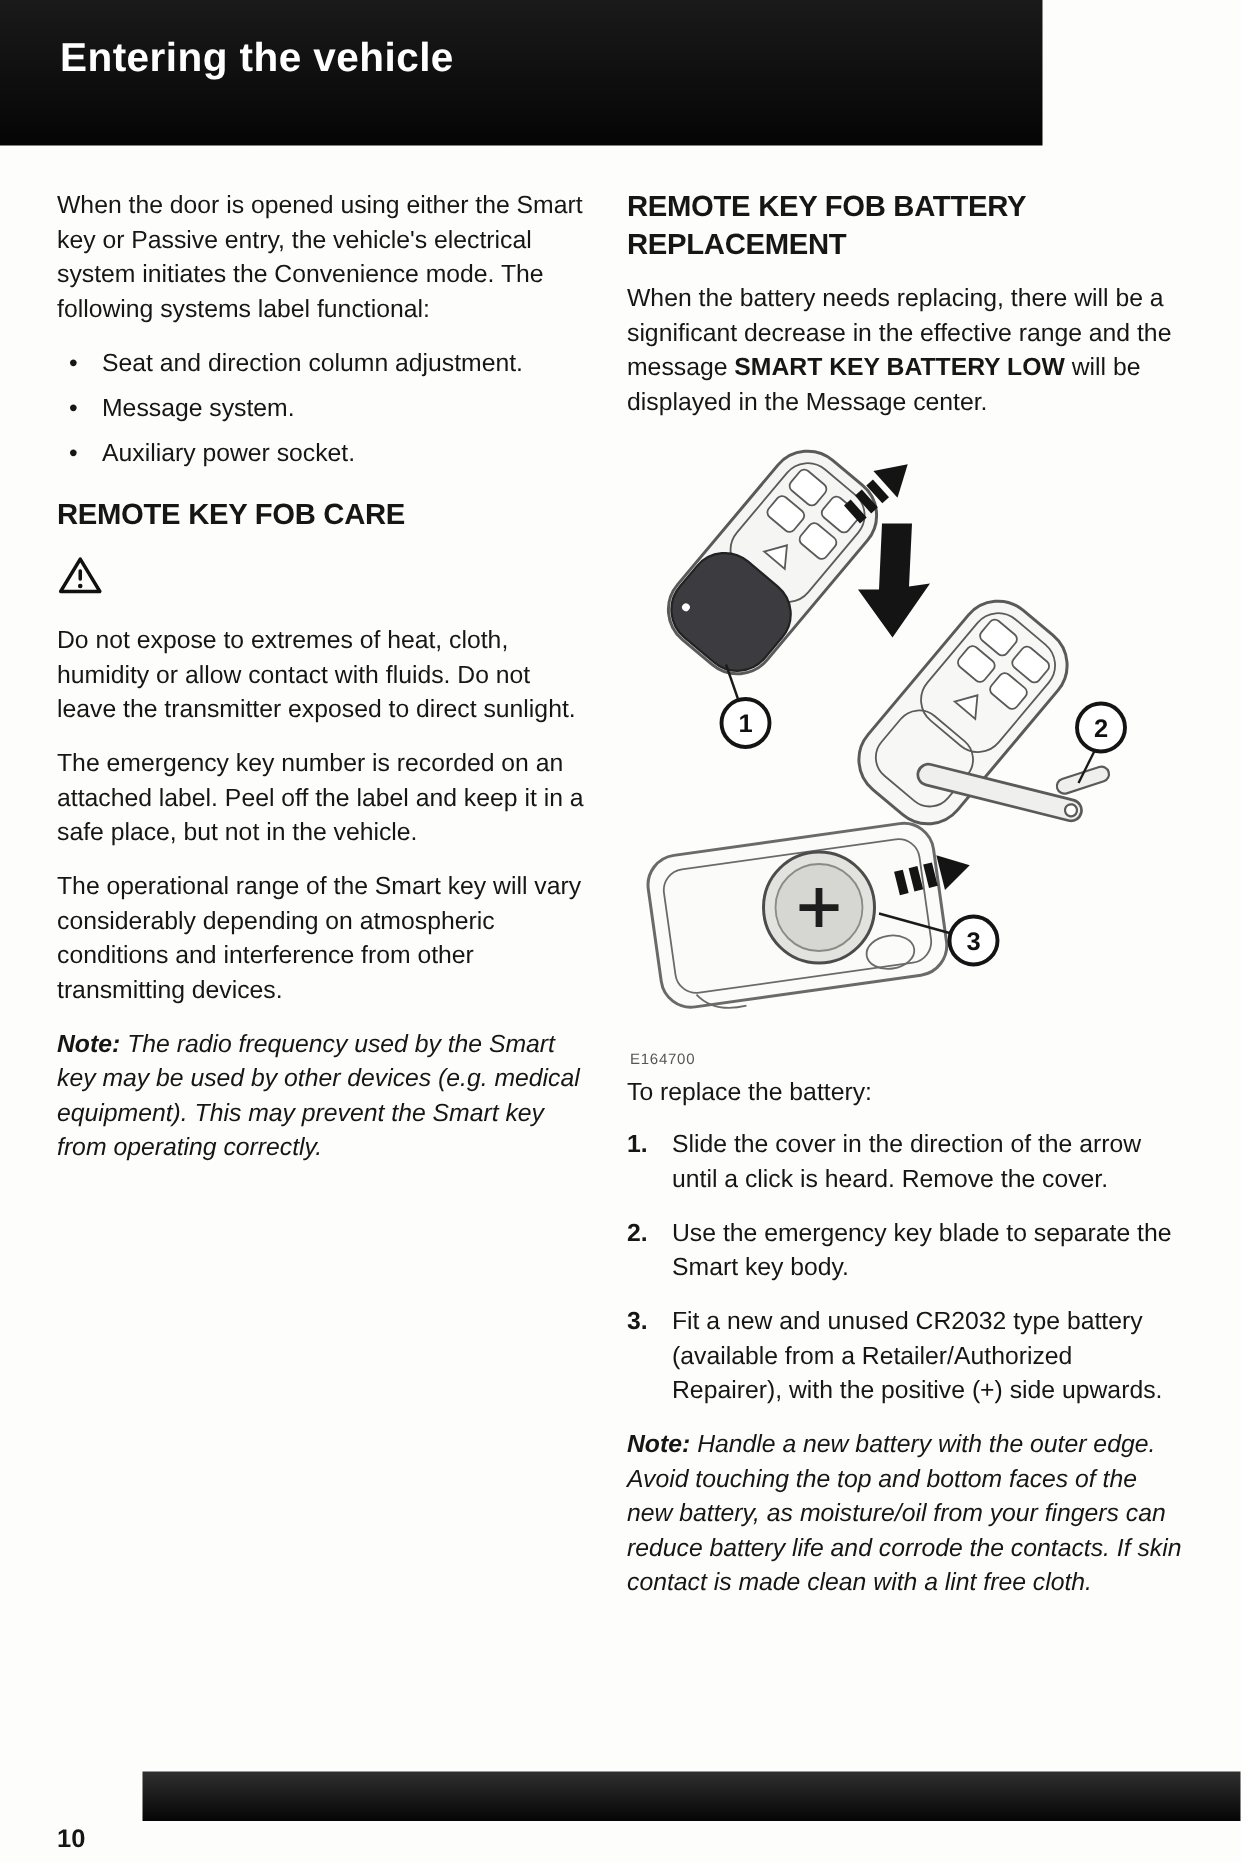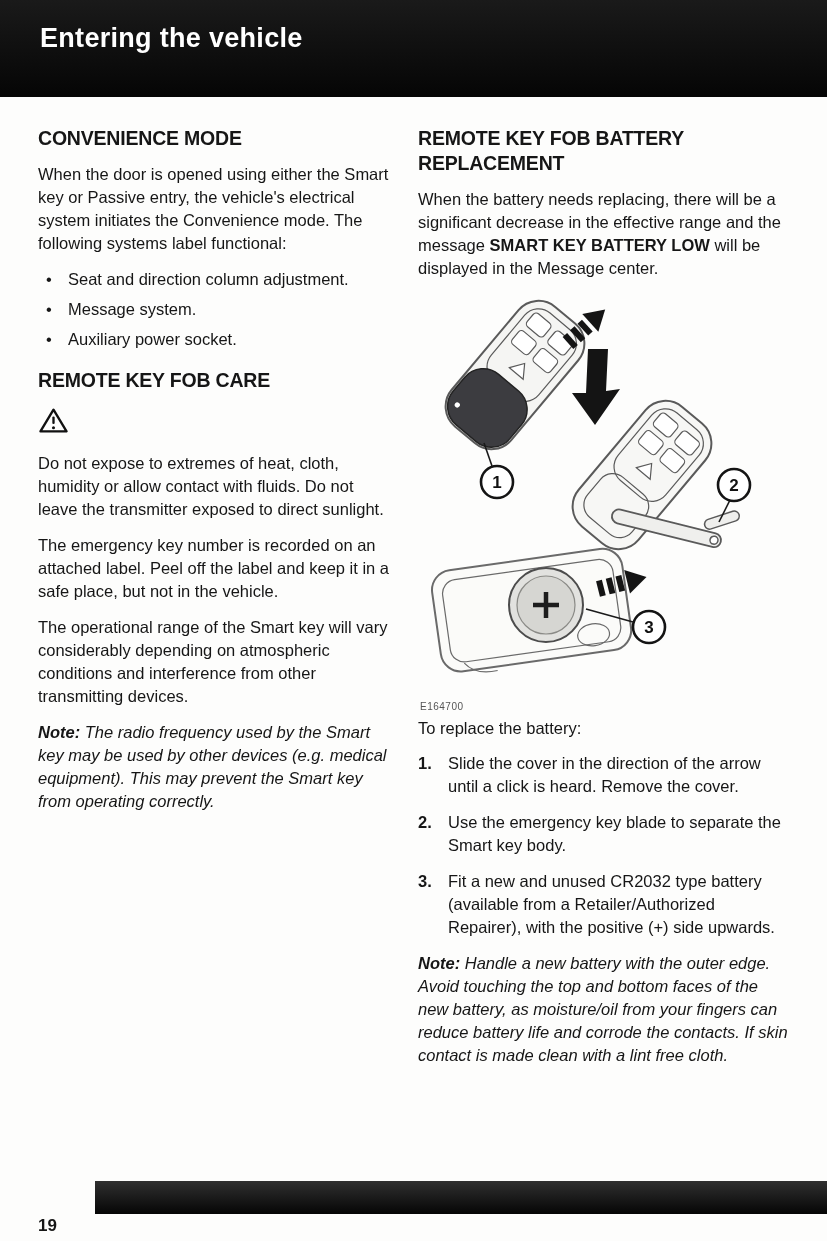--- a/index.html
+++ b/index.html
@@ -1,18 +1,18 @@
 <!DOCTYPE html>
 <html><head>
 <meta charset="utf-8">
 <style>
   *{margin:0;padding:0;box-sizing:border-box}
   html,body{width:827px;height:1241px}
   body{background:#fdfdfc;font-family:"Liberation Sans",sans-serif;color:#161616;position:relative;overflow:hidden}
-  .topbar{position:absolute;top:0;left:0;width:827px;height:97px;background:linear-gradient(180deg,#1a1a1a,#050505)}
+  .topbar{position:absolute;top:0;left:0;width:695px;height:97px;background:linear-gradient(180deg,#1a1a1a,#050505)}
   .topbar h1{color:#fff;font-size:27px;font-weight:700;padding:23px 0 0 40px;letter-spacing:.3px}
   .content{position:absolute;top:97px;left:0;width:827px;padding:29px 37px 0 38px;display:flex;gap:28px}
   .col-left{width:352px;flex:none}
   .col-right{width:374px;flex:none}
   h2{font-size:19.5px;font-weight:700;line-height:25px;margin:17px 0 12px;letter-spacing:-.2px}
   .col-left h2:first-child,.col-right h2:first-child{margin-top:0}
   p{font-size:16.5px;line-height:23px;margin:0 0 13px}
   .bullets{list-style:none;margin:2px 0 10px}
   .bullets li{position:relative;padding-left:30px;font-size:16.5px;line-height:23px;margin-bottom:7px}
   .bullets li::before{content:"\2022";position:absolute;left:8px}
@@ -37,21 +37,20 @@
 
 <div class="page">
 
   <header class="topbar">
     <h1>Entering the vehicle</h1>
   </header>
 
   <main class="content">
 
     <div class="col-left">
-      <h2>CONVENIENCE MODE</h2>
       <p>When the door is opened using either the Smart key or Passive entry, the vehicle's electrical system initiates the Convenience mode. The following systems label functional:</p>
       <ul class="bullets">
         <li><span>Seat and direction column adjustment.</span></li>
         <li><span>Message system.</span></li>
         <li><span>Auxiliary power socket.</span></li>
       </ul>
 
       <h2>REMOTE KEY FOB CARE</h2>
       <div class="warning">
         <span class="warn-icon">
@@ -161,15 +160,15 @@
             <span class="num">3.</span>
             <span class="step-text">Fit a new and unused CR2032 type battery (available from a Retailer/Authorized Repairer), with the positive (+) side upwards.</span>
           </li>
       </ol>
       <p class="note"><span class="note-label">Note:</span><span> Handle a new battery with the outer edge. Avoid touching the top and bottom faces of the new battery, as moisture/oil from your fingers can reduce battery life and corrode the contacts. If skin contact is made clean with a lint free cloth.</span></p>
     </div>
 
   </main>
 
   <div class="footer-bar"></div>
-  <div class="page-number">19</div>
+  <div class="page-number">10</div>
 
 </div>
 
 </body></html>

